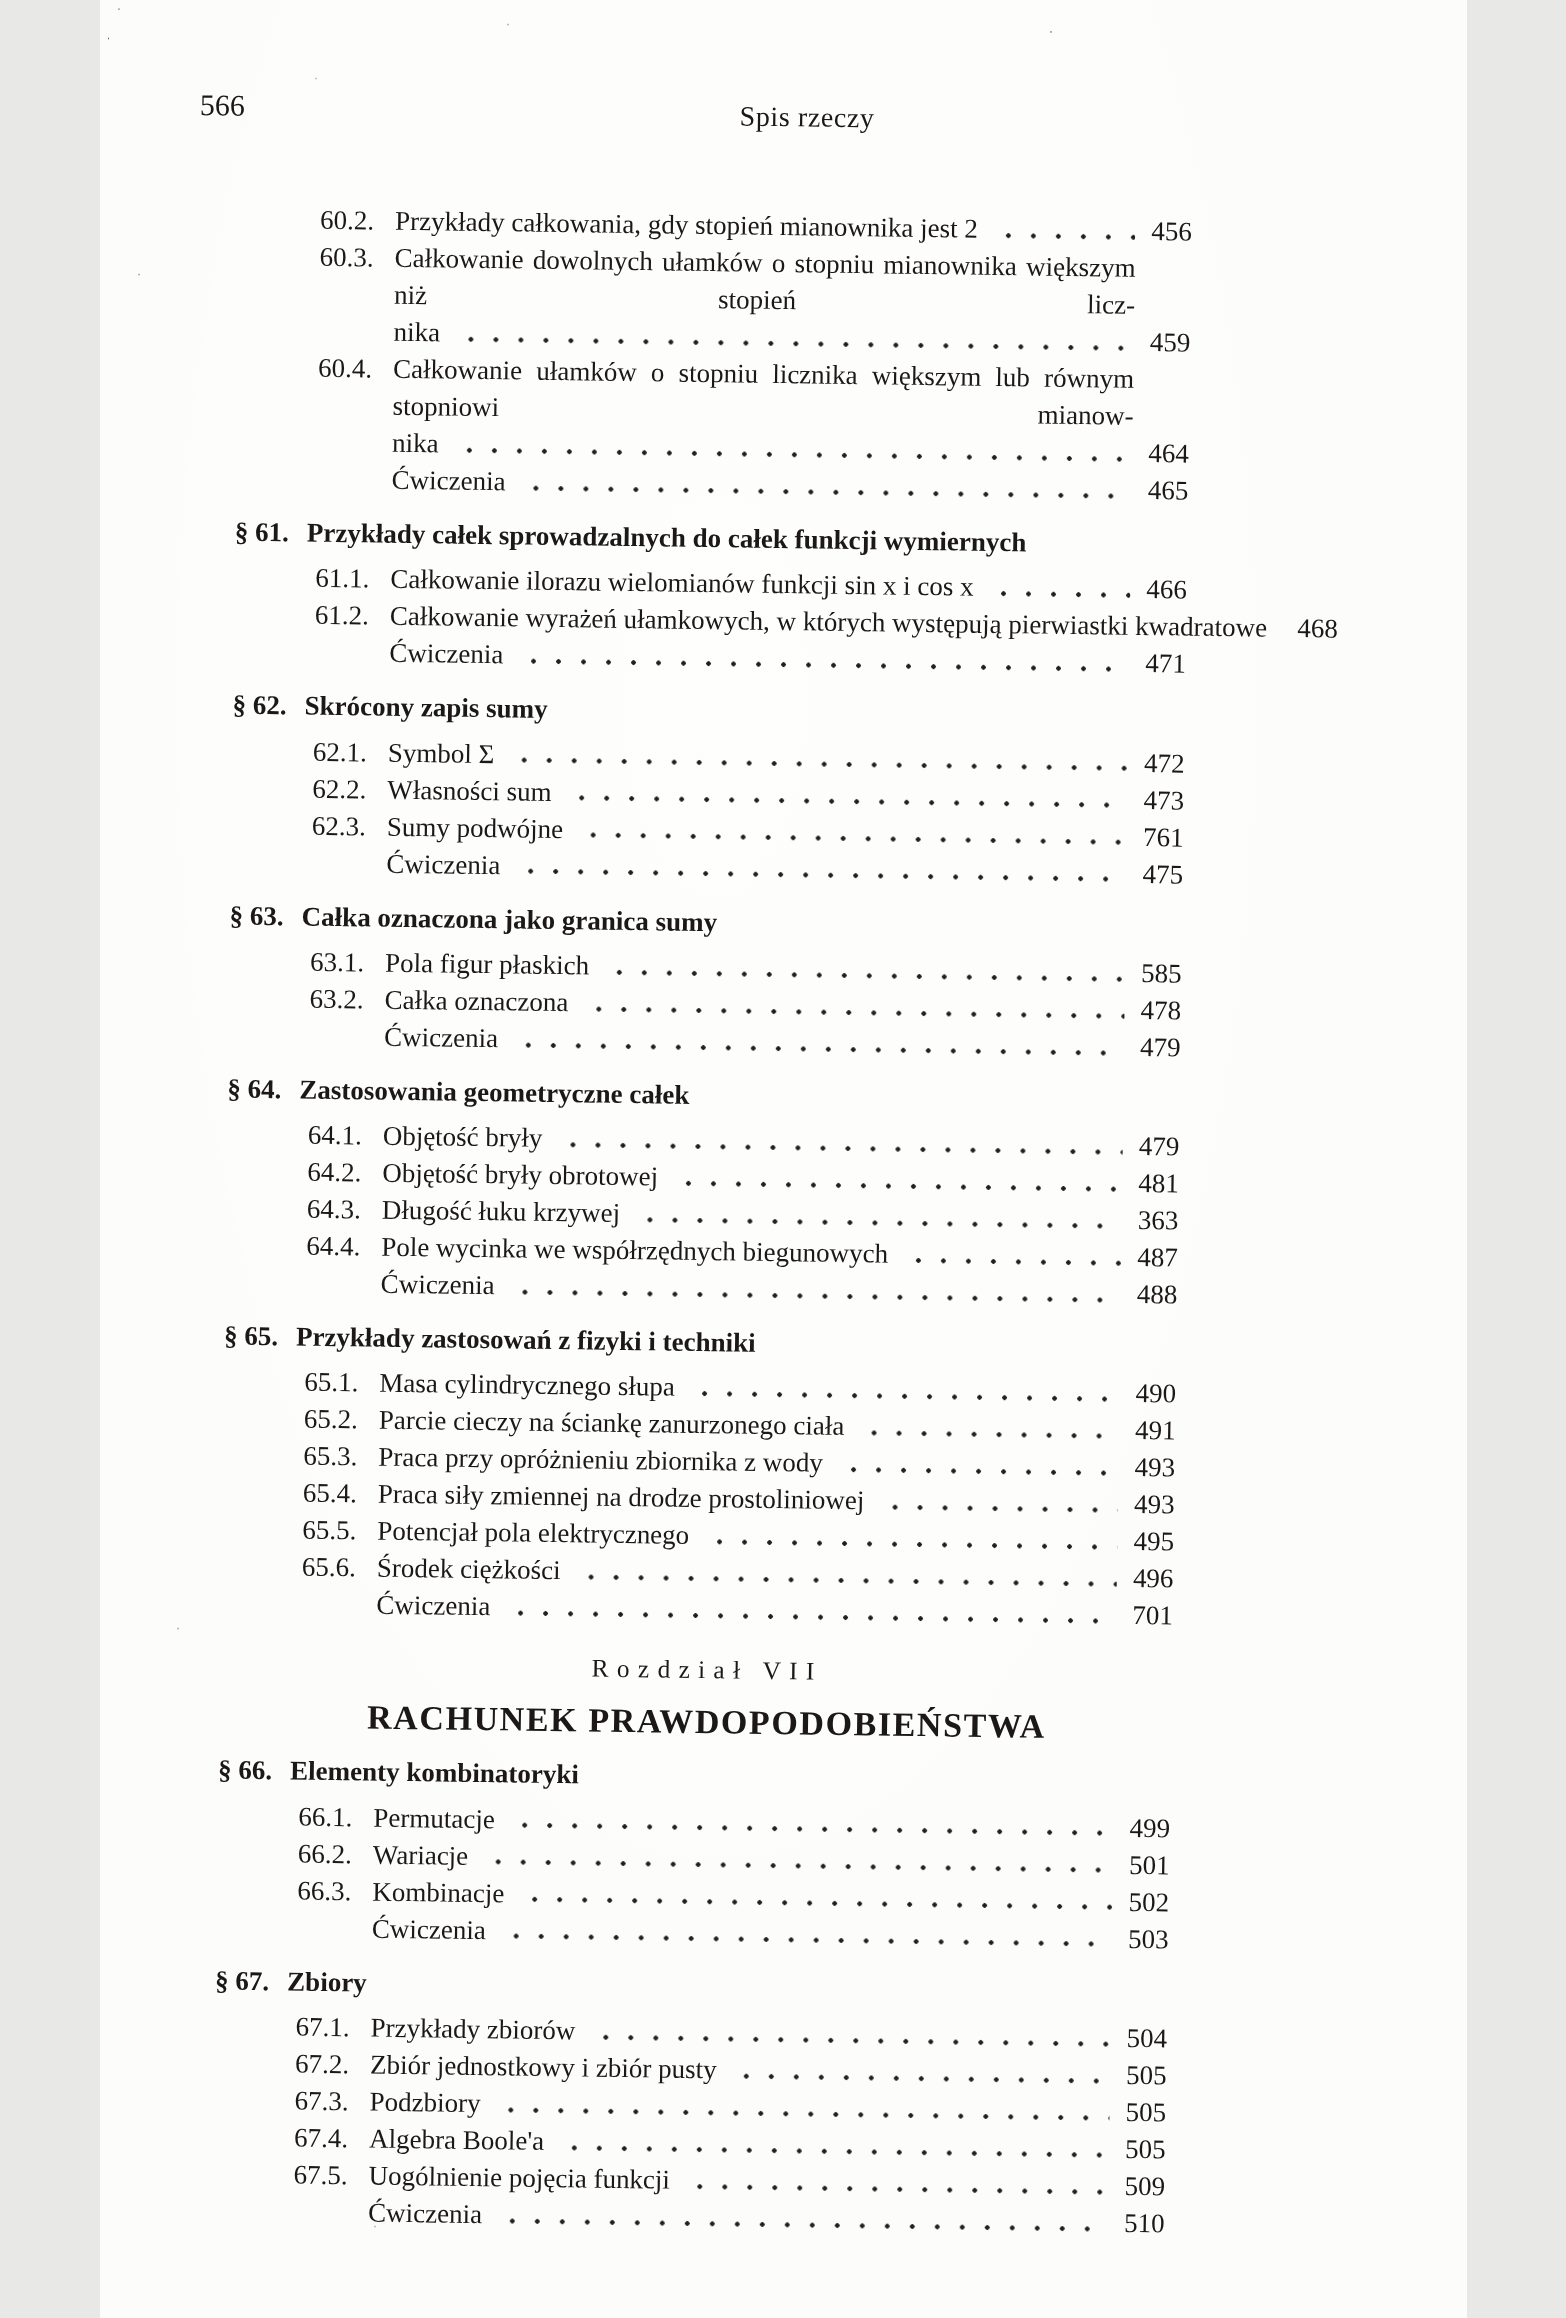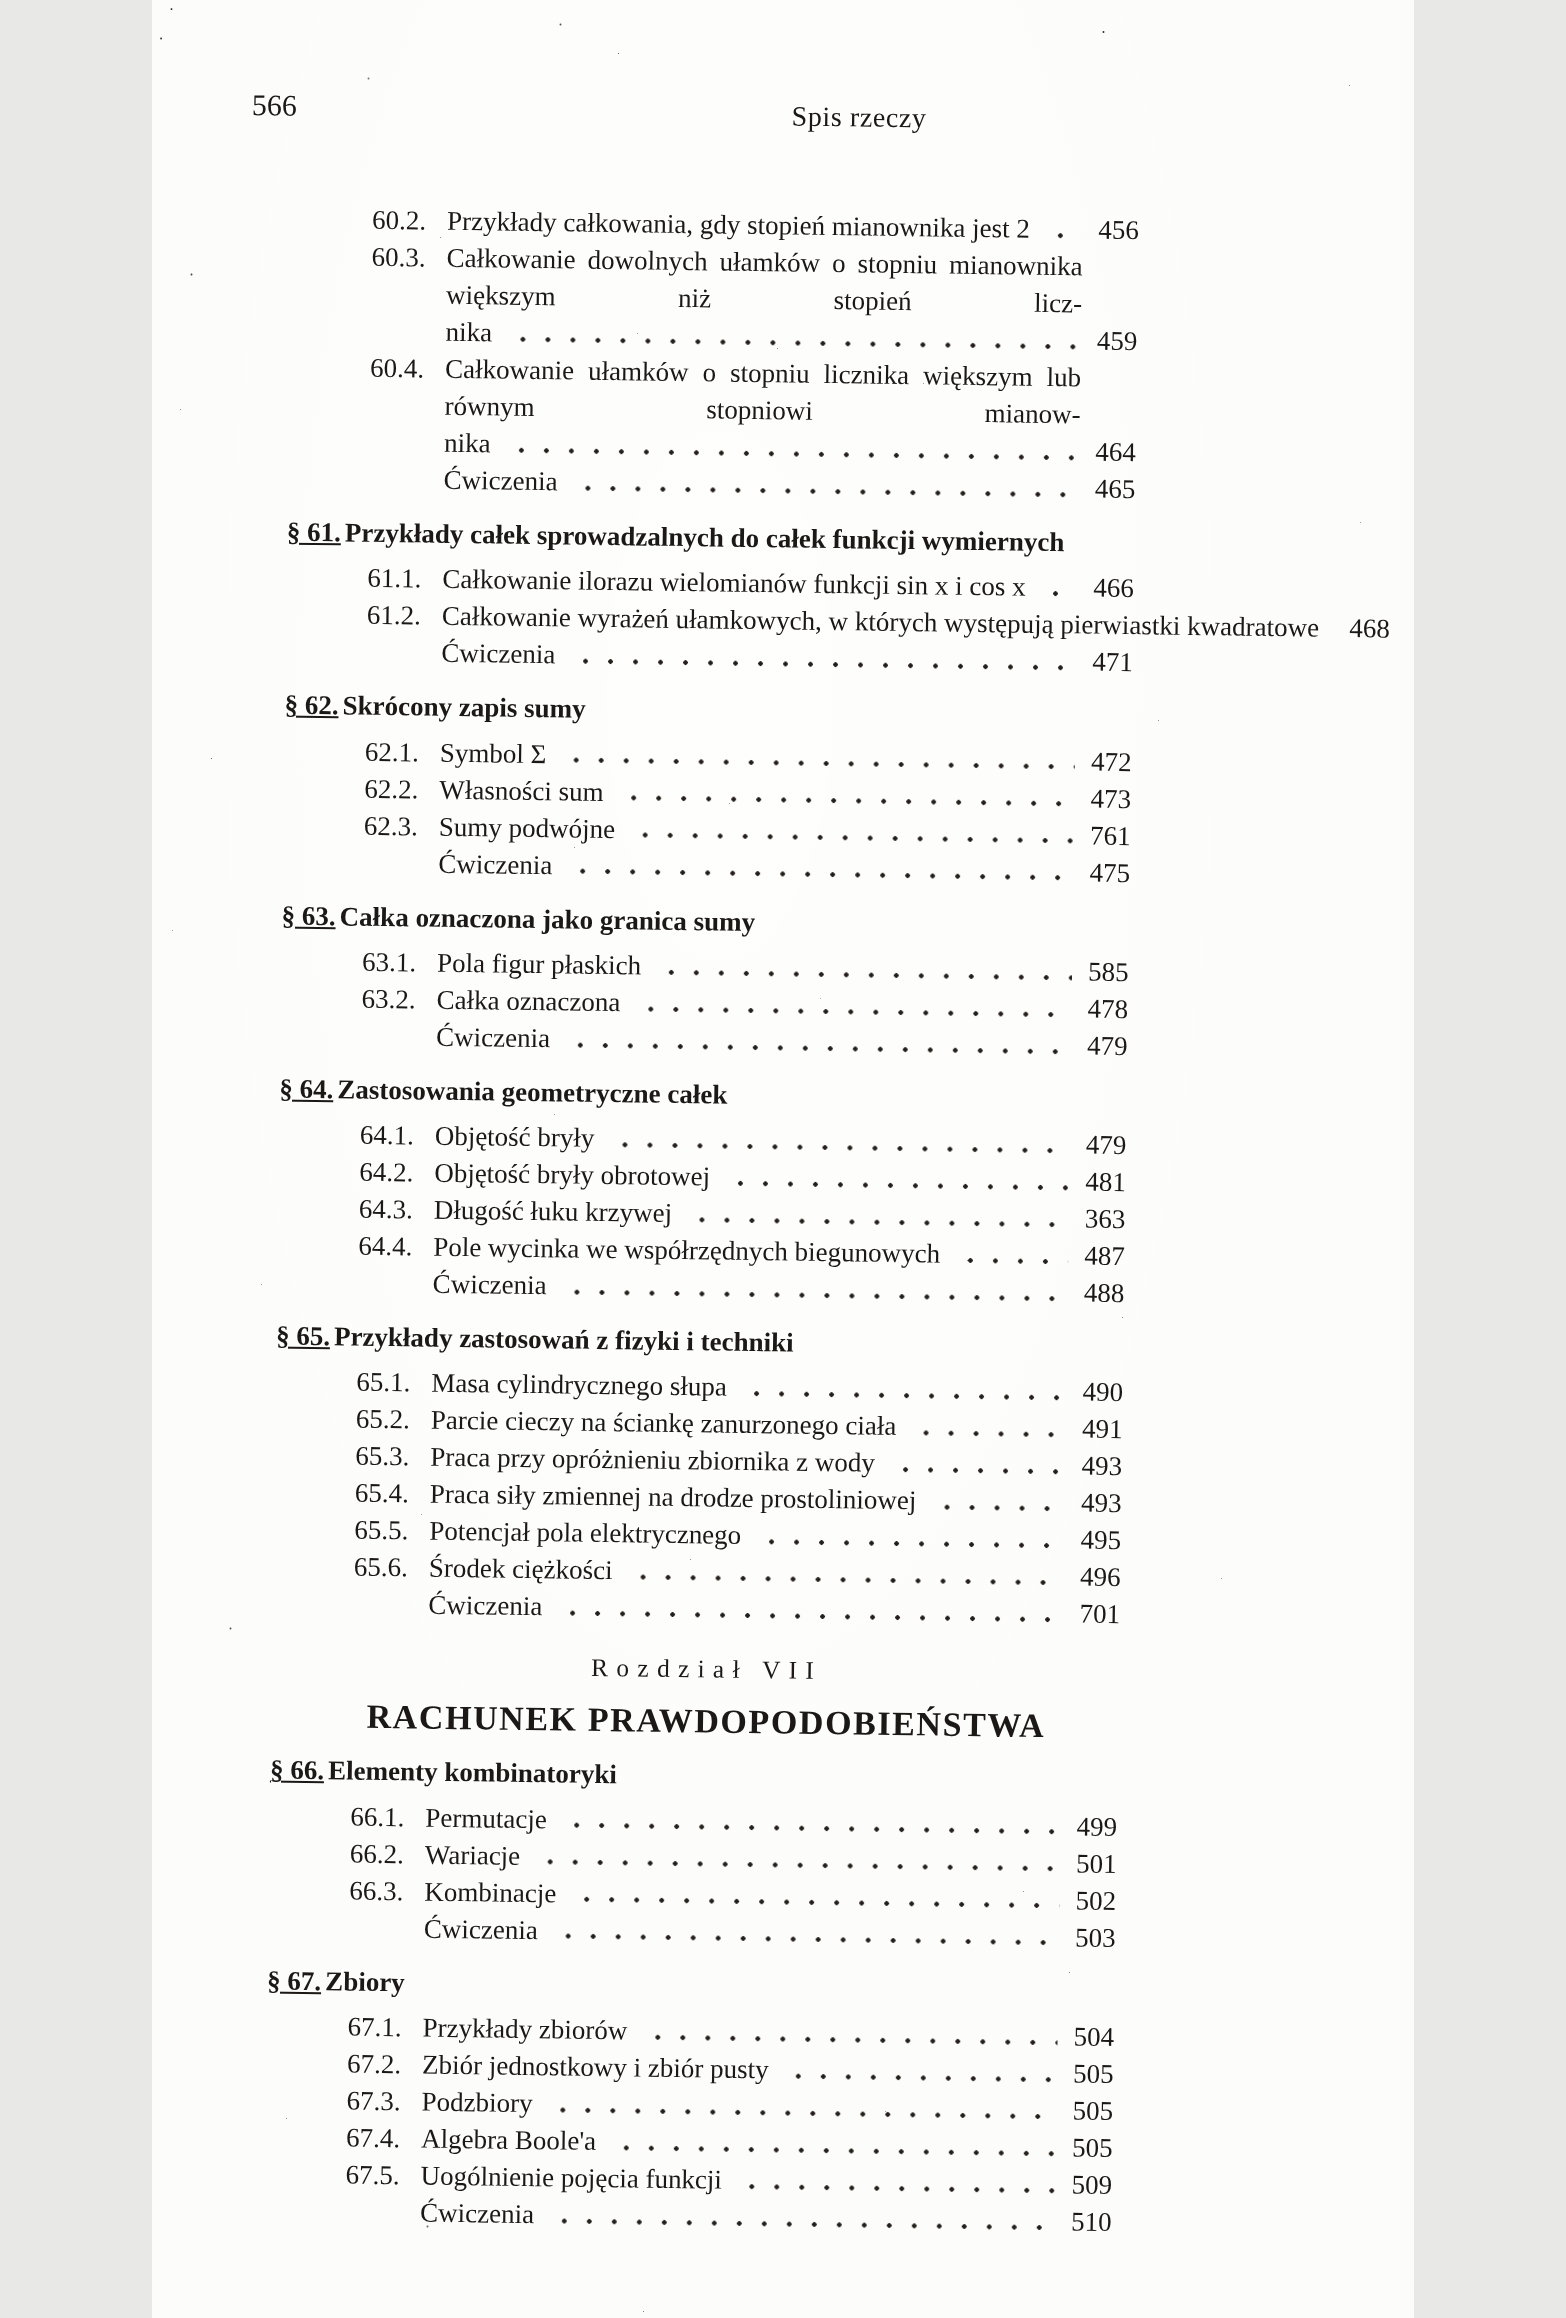--- a/index.html
+++ b/index.html
@@ -1,33 +1,33 @@
 <!DOCTYPE html>
 <html style="font-size:10.2px"><head>
 <meta charset="utf-8">
 <style>
   html,body { margin:0; padding:0; background:#e8e8e6; }
   .page {
-    position:relative; width:1262px; height:2319px; margin:0 auto;
+    position:relative; width:1367px; height:2319px; margin:0 auto;
     background:#fcfcfa;
     background-image: radial-gradient(ellipse at 45% 30%, rgba(255,255,255,.6), rgba(0,0,0,0) 70%);
     font-family:"Liberation Serif","DejaVu Serif",serif;
     color:#1b1815; overflow:hidden;
   }
   .skew { position:absolute; inset:0; transform:rotate(.78deg); transform-origin:165px 89px; }
 
   .page-num { position:absolute; left:100px; top:89px; font-size:30px; }
   .running-title { position:absolute; left:640px; top:94px; font-size:28px; letter-spacing:0.6px; }
 
   .toc { position:absolute; left:0; right:0; top:201px; padding:0 271px 0 141px; }
   .row { display:flex; align-items:baseline; min-height:37px; line-height:37px; font-size:27px; white-space:nowrap; }
   .row.item,.row.cont,.row.item-open { padding-left:81px; }
   .row.section { margin-top:17px; margin-bottom:8.3px; font-weight:bold; }
   .num  { flex:0 0 75px; }
-  .snum { flex:0 0 auto; margin-right:4px;text-decoration:underline; }
+  .snum { flex:0 0 auto; margin-right:18px; }
   .txt  { }
   .open { flex:1 1 auto; margin-right:58px; text-align:justify; text-align-last:justify; white-space:normal; }
   .leader {
     flex:1 1 19px; align-self:stretch; margin:0 1.3px 0 14px;
     background-image:radial-gradient(circle, #241f1a 2px, rgba(0,0,0,0) 2.5px);
     background-size:25px 9px; background-repeat:repeat-x;
     background-position:left 3.8px bottom 8.3px;
   }
   .pageref { flex:0 0 58px; padding-left:15.2px; box-sizing:border-box; }
 

